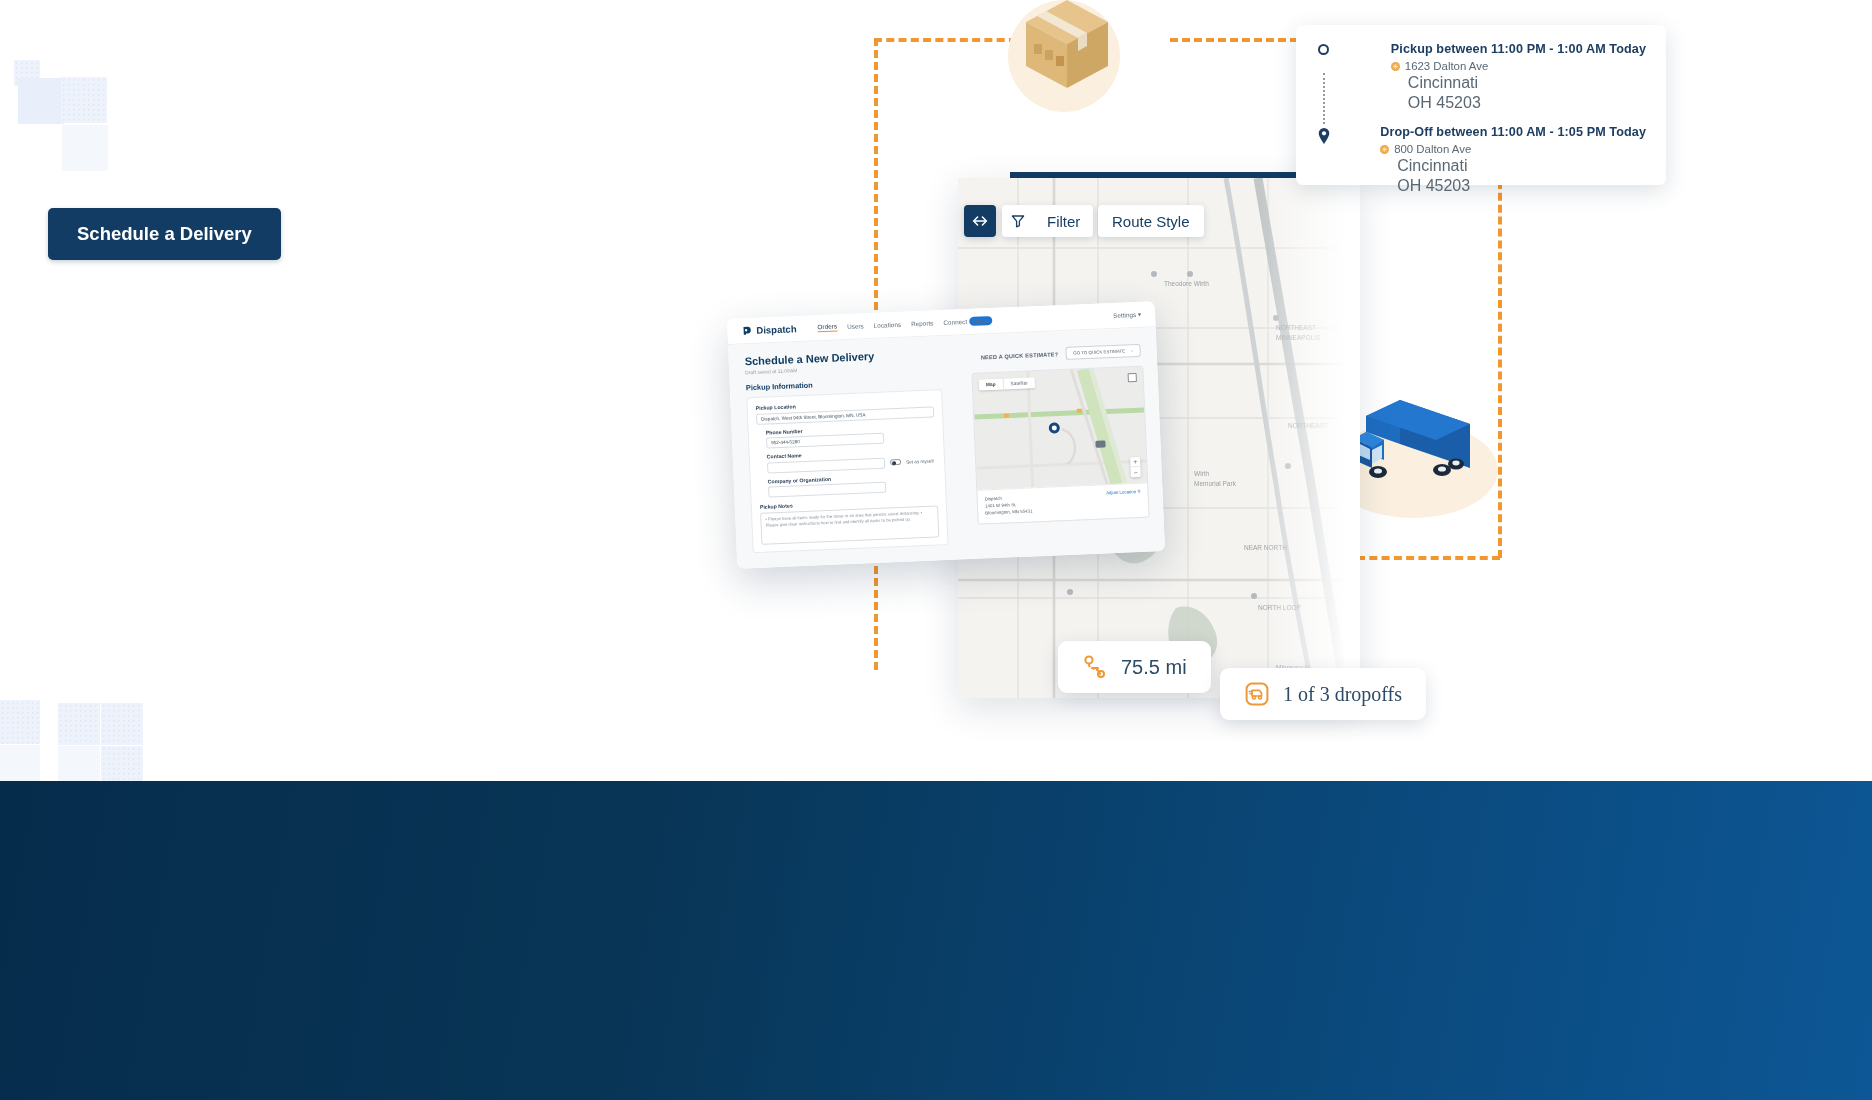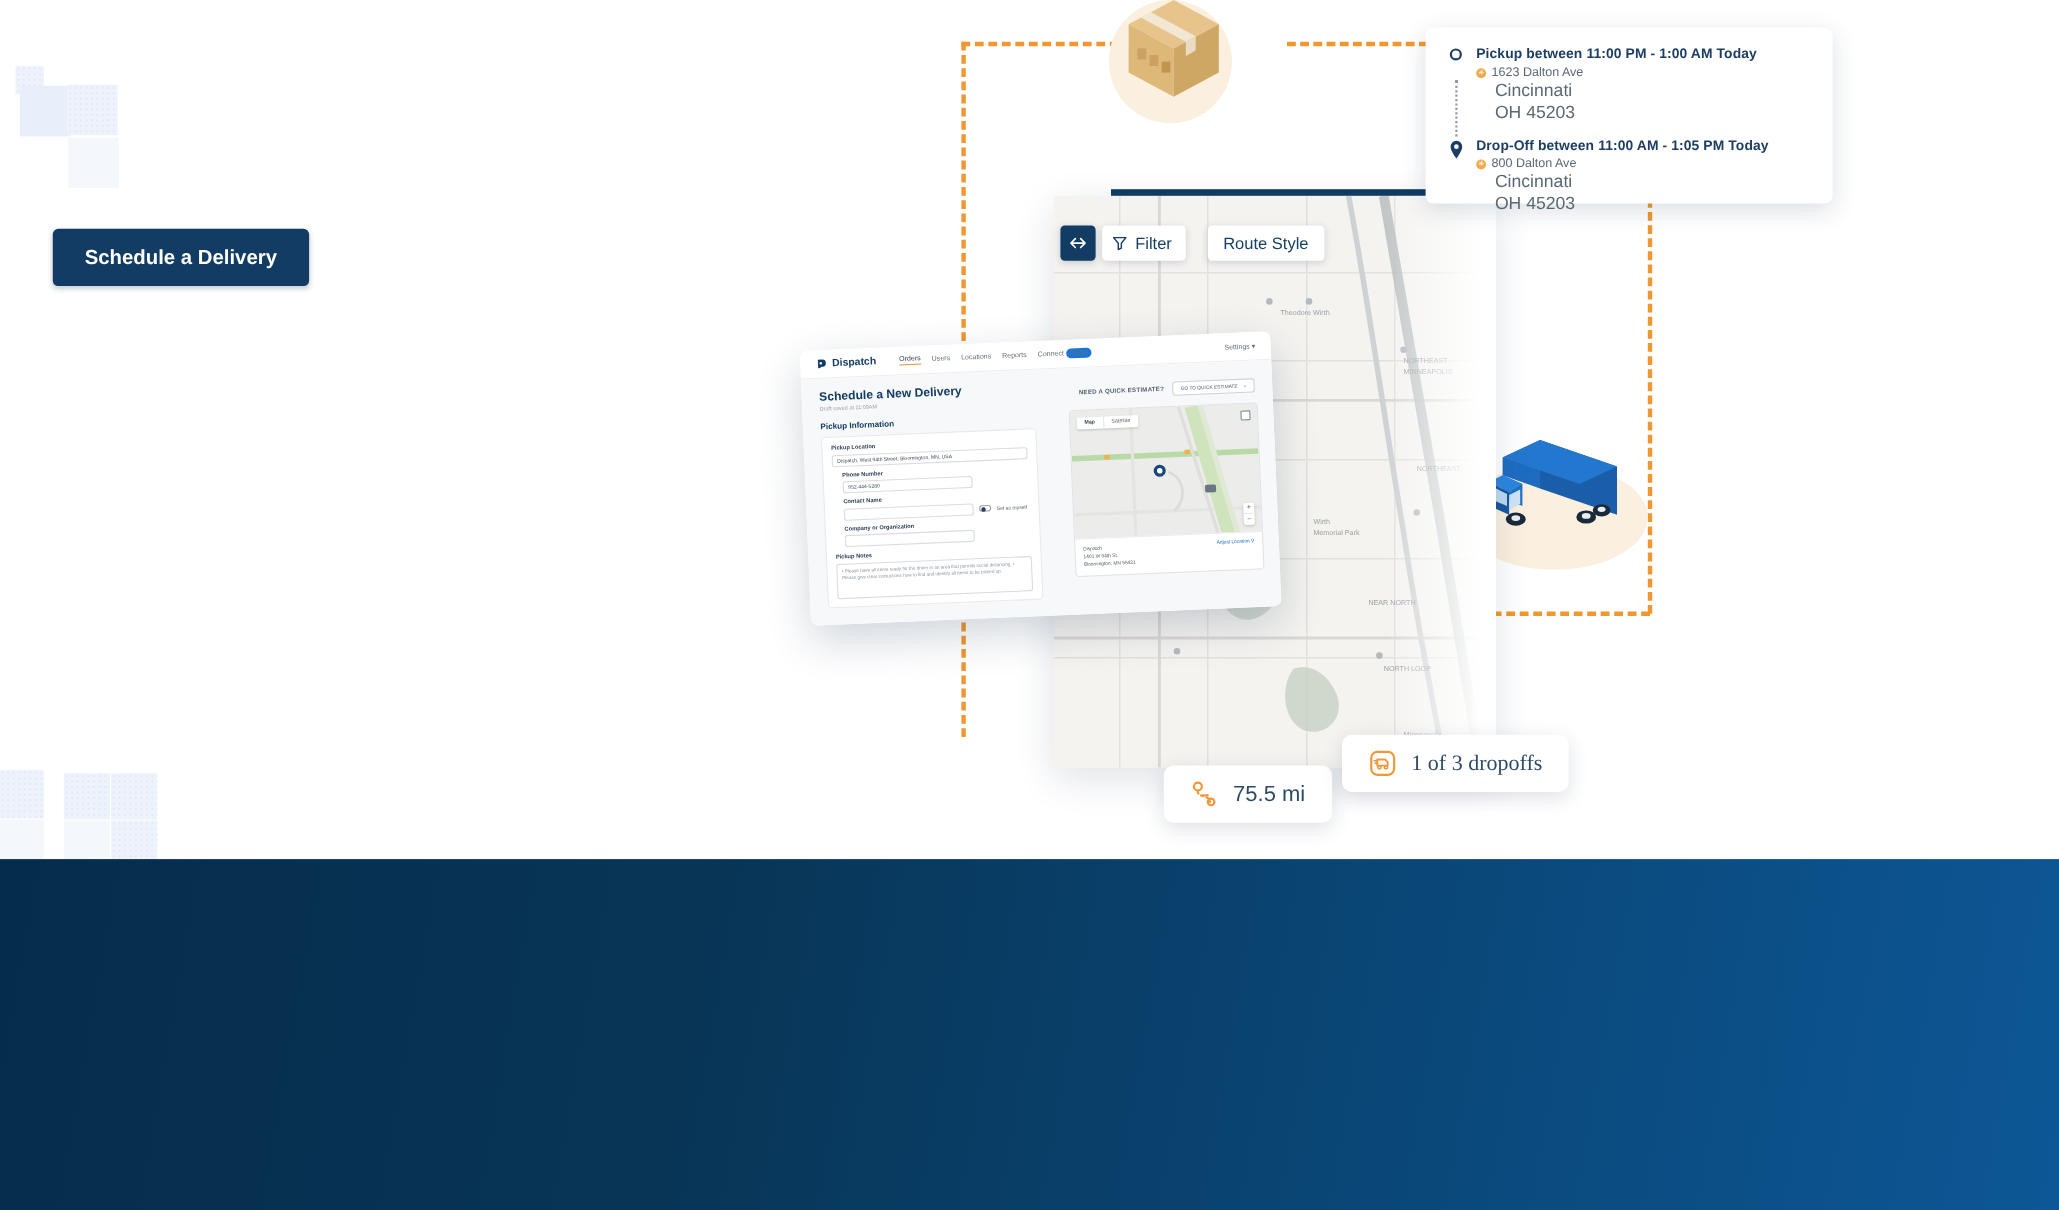--- a/index.html
+++ b/index.html
@@ -79,21 +79,21 @@
     position: absolute; display: flex; align-items: center;
     background: #fff; border-radius: 4px; box-shadow: 0 2px 7px rgba(20,45,75,.17);
     font-size: 15px; color: #173f63; font-weight: 500;
   }
   #tool-expand {
     position: absolute; left: 134px; top: 205px; width: 32px; height: 32px;
     background: #123c63; border-radius: 4px; display: flex;
     align-items: center; justify-content: center;
     box-shadow: 0 2px 7px rgba(20,45,75,.2);
   }
-  #tool-filter { left: 172px; top: 205px; height: 32px; padding: 0 13px 0 9px; gap: 7px; }
+  #tool-filter { left: 172px; top: 205px; height: 32px; padding: 0 13px 0 9px; gap: 22px; }
   #tool-route  { left: 268px; top: 205px; height: 32px; padding: 0 14px; }
 
   
   #dash-card {
     position: absolute; left: -98px; top: 310px; width: 428px; height: 250px;
     background: #fff; border-radius: 7px;
     box-shadow: 0 14px 40px rgba(20,45,75,.20);
     overflow: hidden; transform: rotate(-2.4deg);
   }
   #dbnav {
@@ -185,21 +185,21 @@
     position: absolute; left: 120px; top: 72px; width: 10px; height: 7px;
     background: #6a7682; border-radius: 1.5px;
   }
 
   
   #info-card {
     position: absolute; left: 466px; top: 25px; width: 370px; height: 160px;
     background: #fff; border-radius: 7px; box-shadow: 0 6px 22px rgba(20,45,75,.15);
     padding: 17px 20px;
   }
-  .leg { display: flex; gap: 11px; }
+  .leg { display: flex; gap: 11px; justify-content: space-between; }
   .leg + .leg { margin-top: 13px; }
   .leg-mark { width: 15px; flex: none; display: flex; justify-content: center; padding-top: 2px; }
   .leg-title { font-size: 12.6px; font-weight: 700; color: #1d3e62; letter-spacing: .1px; }
   .leg-addr-row { display: flex; align-items: center; gap: 5px; margin-top: 4px; }
   .leg-addr { font-size: 11.4px; color: #596874; }
   .leg-line { font-size: 16px; color: #596874; margin-top: 2px; padding-left: 17px; }
   .marker-dot {
     width: 11px; height: 11px; border-radius: 50%;
     border: 2.2px solid #1d3e62; background: #fff;
   }
@@ -213,21 +213,21 @@
     color: #fff; font-size: 7px; line-height: 1; flex: none;
   }
 
   
   .pill {
     position: absolute; display: flex; align-items: center; gap: 13px;
     height: 52px; padding: 0 24px; background: #fff; border-radius: 9px;
     box-shadow: 0 5px 18px rgba(20,45,75,.15);
     font-size: 20px; color: #2d4a66;
   }
-  #pill-miles { left: 228px; top: 696px; }
+  #pill-miles { left: 228px; top: 641px; }
   #pill-drops { left: 390px; top: 668px; font-family: Liberation Serif, serif; }
 
   
   #stats {
     position: absolute; left: 0; top: 781px; width: 1872px; height: 319px;
     background: linear-gradient(100deg, #062c4c 0%, #083556 34%, #0a4676 66%, #0d5796 100%);
     display: flex; align-items: center;
   }
 </style>
 </head>

